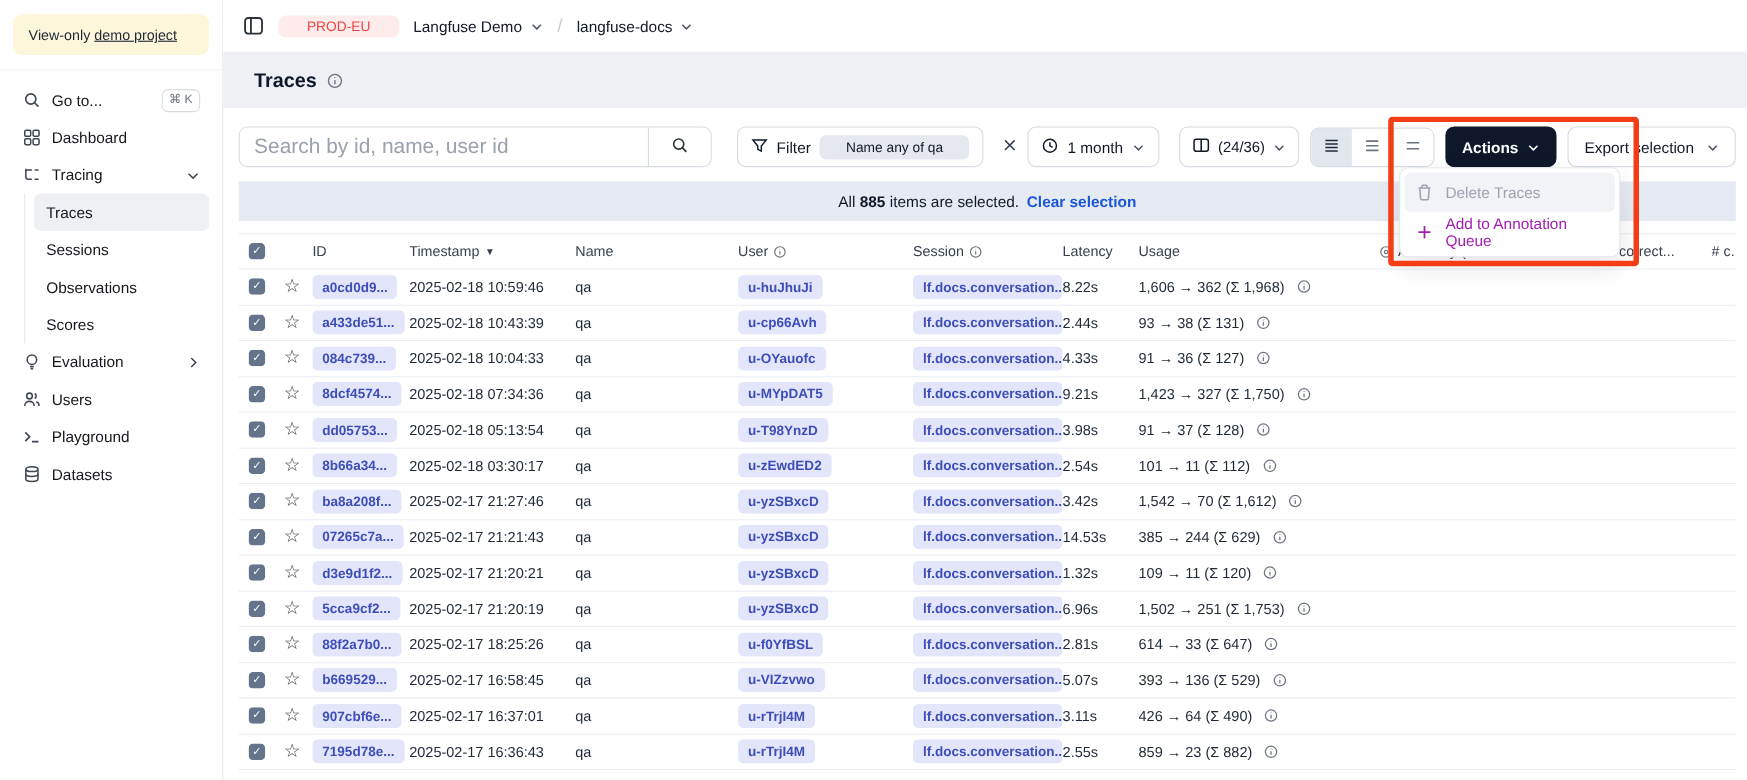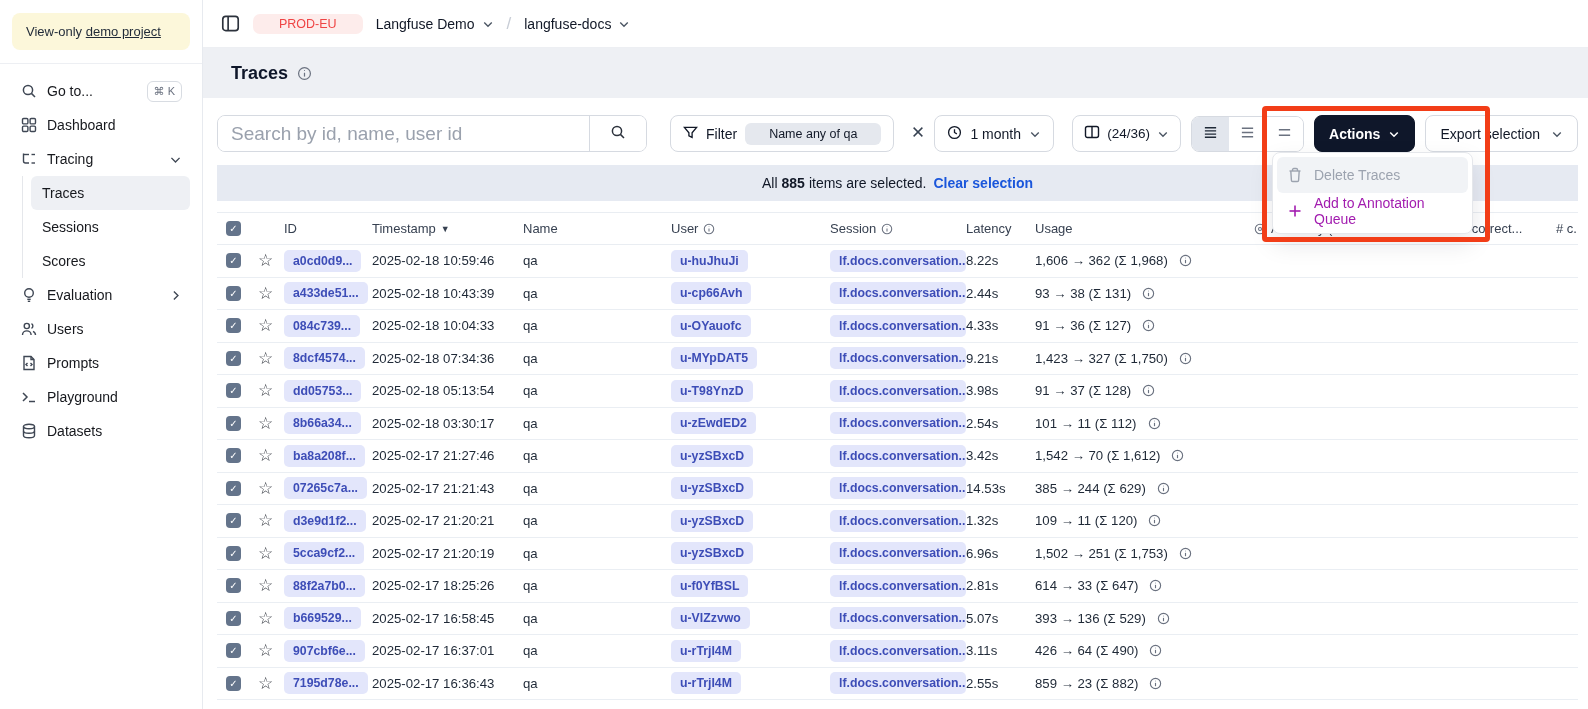--- a/index.html
+++ b/index.html
@@ -144,20 +144,23 @@
           </span>
         </div>
         <div class="subgroup">
           <div class="nav-item active">
             <span>Traces</span>
           </div>
           <div class="nav-item">
             <span>Sessions</span>
           </div>
           <div class="nav-item">
+            <span>Observations</span>
+          </div>
+          <div class="nav-item">
             <span>Scores</span>
           </div>
         </div>
         <div class="nav-item">
           <span class="nicon">
             <svg width="16" height="16" viewBox="0 0 16 16" fill="none" stroke="currentColor" stroke-width="1.4">
               <circle cx="8" cy="6" r="4.3"></circle>
               <line x1="6.3" y1="12.3" x2="9.7" y2="12.3"></line>
               <line x1="6.8" y1="14.3" x2="9.2" y2="14.3"></line>
             </svg>
@@ -172,31 +175,20 @@
         <div class="nav-item">
           <span class="nicon">
             <svg width="16" height="16" viewBox="0 0 16 16" fill="none" stroke="currentColor" stroke-width="1.4">
               <circle cx="5.8" cy="5" r="2.6"></circle>
               <path d="M1.5 14c0-2.4 1.9-4.1 4.3-4.1s4.3 1.7 4.3 4.1"></path>
               <path d="M10.5 2.7a2.6 2.6 0 0 1 0 4.6"></path>
               <path d="M12 10.3c1.5.6 2.5 2 2.5 3.7"></path>
             </svg>
           </span>
           <span>Users</span>
-        </div>
-        <div class="nav-item">
-          <span class="nicon">
-            <svg width="16" height="16" viewBox="0 0 16 16" fill="none" stroke="currentColor" stroke-width="1.4">
-              <path d="M3 1.5h7l3 3V14.5H3z"></path>
-              <path d="M10 1.5v3h3"></path>
-              <path d="M6.5 8 5 9.5 6.5 11"></path>
-              <path d="M9.5 8 11 9.5 9.5 11"></path>
-            </svg>
-          </span>
-          <span>Prompts</span>
         </div>
         <div class="nav-item">
           <span class="nicon">
             <svg width="16" height="16" viewBox="0 0 16 16" fill="none" stroke="currentColor" stroke-width="1.5">
               <polyline points="2,4 6,8 2,12"></polyline>
               <line x1="8" y1="12.5" x2="14" y2="12.5"></line>
             </svg>
           </span>
           <span>Playground</span>
         </div>

